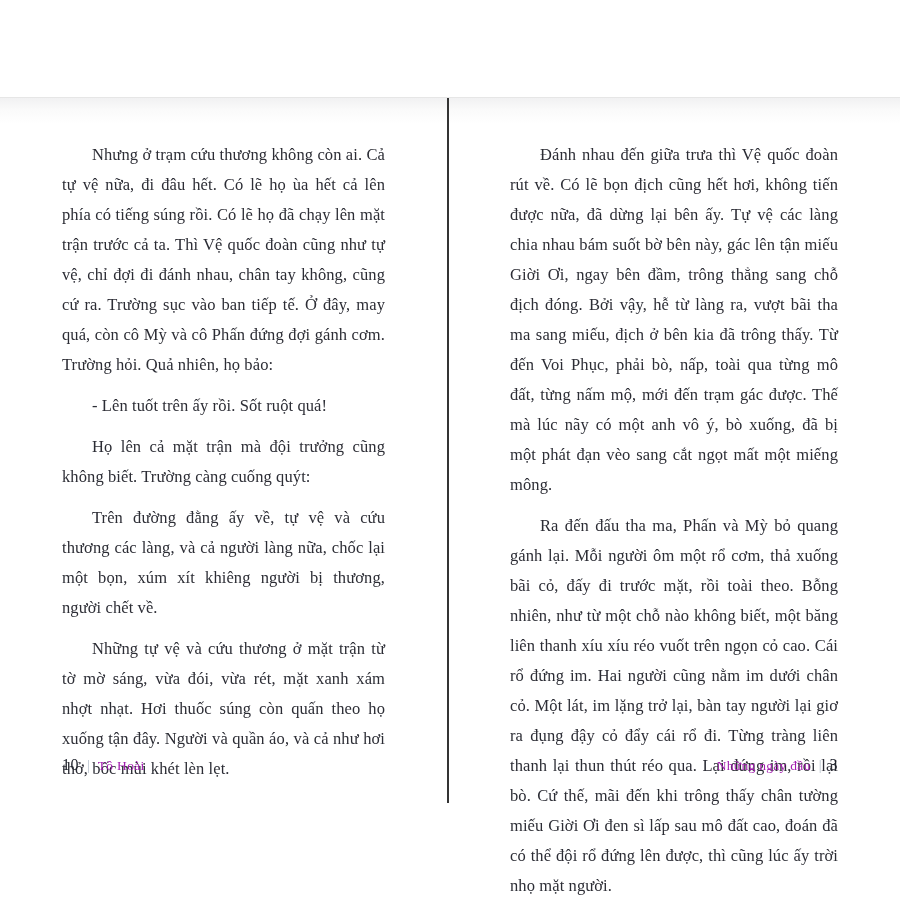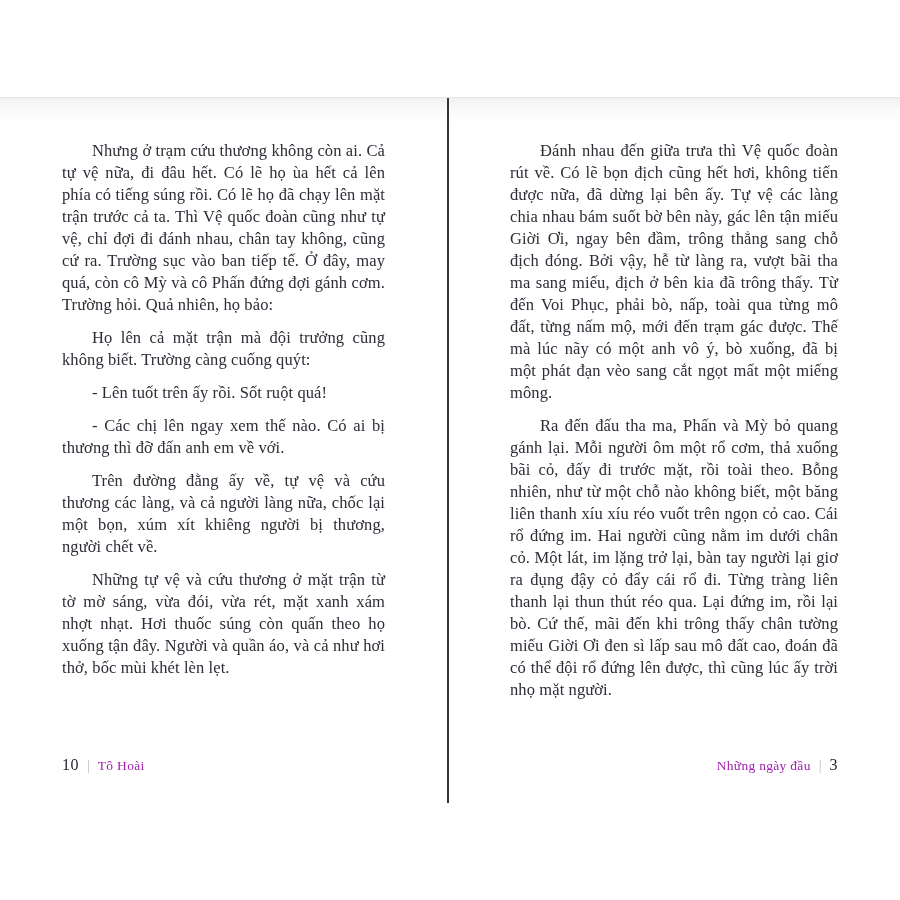--- a/index.html
+++ b/index.html
@@ -39,21 +39,21 @@
   }
   .page {
     position: absolute;
     top: 140px;
   }
   .page-left  { left: 62px;  width: 323px; }
   .page-right { left: 510px; width: 328px; }
   .text-body p {
     margin: 0 0 11px 0;
     font-size: 16.5px;
-    line-height: 22px;
+    line-height: 30px;
     color: #2c2d35;
     text-align: justify;
     text-indent: 30px;
     letter-spacing: 0.1px;
   }
   .text-body p:last-child { margin-bottom: 12px; }
   .footer {
     position: absolute;
     top: 756px;
     height: 22px;
@@ -84,23 +84,22 @@
 <body>
 
 <div class="spread">
 
   <div class="page-top-edge"></div>
   <div class="center-divider"></div>
 
   <div class="page page-left">
     <div class="text-body">
         <p>Nhưng ở trạm cứu thương không còn ai. Cả tự vệ nữa, đi đâu hết. Có lẽ họ ùa hết cả lên phía có tiếng súng rồi. Có lẽ họ đã chạy lên mặt trận trước cả ta. Thì Vệ quốc đoàn cũng như tự vệ, chỉ đợi đi đánh nhau, chân tay không, cũng cứ ra. Trường sục vào ban tiếp tế. Ở đây, may quá, còn cô Mỳ và cô Phấn đứng đợi gánh cơm. Trường hỏi. Quả nhiên, họ bảo:</p>
+        <p>- Lên tuốt trên ấy rồi. Sốt ruột quá!</p>
         <p>Họ lên cả mặt trận mà đội trưởng cũng không biết. Trường càng cuống quýt:</p>
-        <p>- Lên tuốt trên ấy rồi. Sốt ruột quá!</p>
-        <p>- Các chị lên ngay xem thế nào. Có ai bị thương thì đỡ đấn anh em về với.</p>
         <p>Trên đường đằng ấy về, tự vệ và cứu thương các làng, và cả người làng nữa, chốc lại một bọn, xúm xít khiêng người bị thương, người chết về.</p>
         <p>Những tự vệ và cứu thương ở mặt trận từ tờ mờ sáng, vừa đói, vừa rét, mặt xanh xám nhợt nhạt. Hơi thuốc súng còn quấn theo họ xuống tận đây. Người và quần áo, và cả như hơi thở, bốc mùi khét lèn lẹt.</p>
       </div>
   </div>
 
   <div class="page page-right">
     <div class="text-body">
         <p>Đánh nhau đến giữa trưa thì Vệ quốc đoàn rút về. Có lẽ bọn địch cũng hết hơi, không tiến được nữa, đã dừng lại bên ấy. Tự vệ các làng chia nhau bám suốt bờ bên này, gác lên tận miếu Giời Ơi, ngay bên đầm, trông thẳng sang chỗ địch đóng. Bởi vậy, hễ từ làng ra, vượt bãi tha ma sang miếu, địch ở bên kia đã trông thấy. Từ đến Voi Phục, phải bò, nấp, toài qua từng mô đất, từng nấm mộ, mới đến trạm gác được. Thế mà lúc nãy có một anh vô ý, bò xuống, đã bị một phát đạn vèo sang cắt ngọt mất một miếng mông.</p>
         <p>Ra đến đấu tha ma, Phấn và Mỳ bỏ quang gánh lại. Mỗi người ôm một rổ cơm, thả xuống bãi cỏ, đấy đi trước mặt, rồi toài theo. Bỗng nhiên, như từ một chỗ nào không biết, một băng liên thanh xíu xíu réo vuốt trên ngọn cỏ cao. Cái rổ đứng im. Hai người cũng nằm im dưới chân cỏ. Một lát, im lặng trở lại, bàn tay người lại giơ ra đụng đậy cỏ đẩy cái rổ đi. Từng tràng liên thanh lại thun thút réo qua. Lại đứng im, rồi lại bò. Cứ thế, mãi đến khi trông thấy chân tường miếu Giời Ơi đen sì lấp sau mô đất cao, đoán đã có thể đội rổ đứng lên được, thì cũng lúc ấy trời nhọ mặt người.</p>
       </div>

